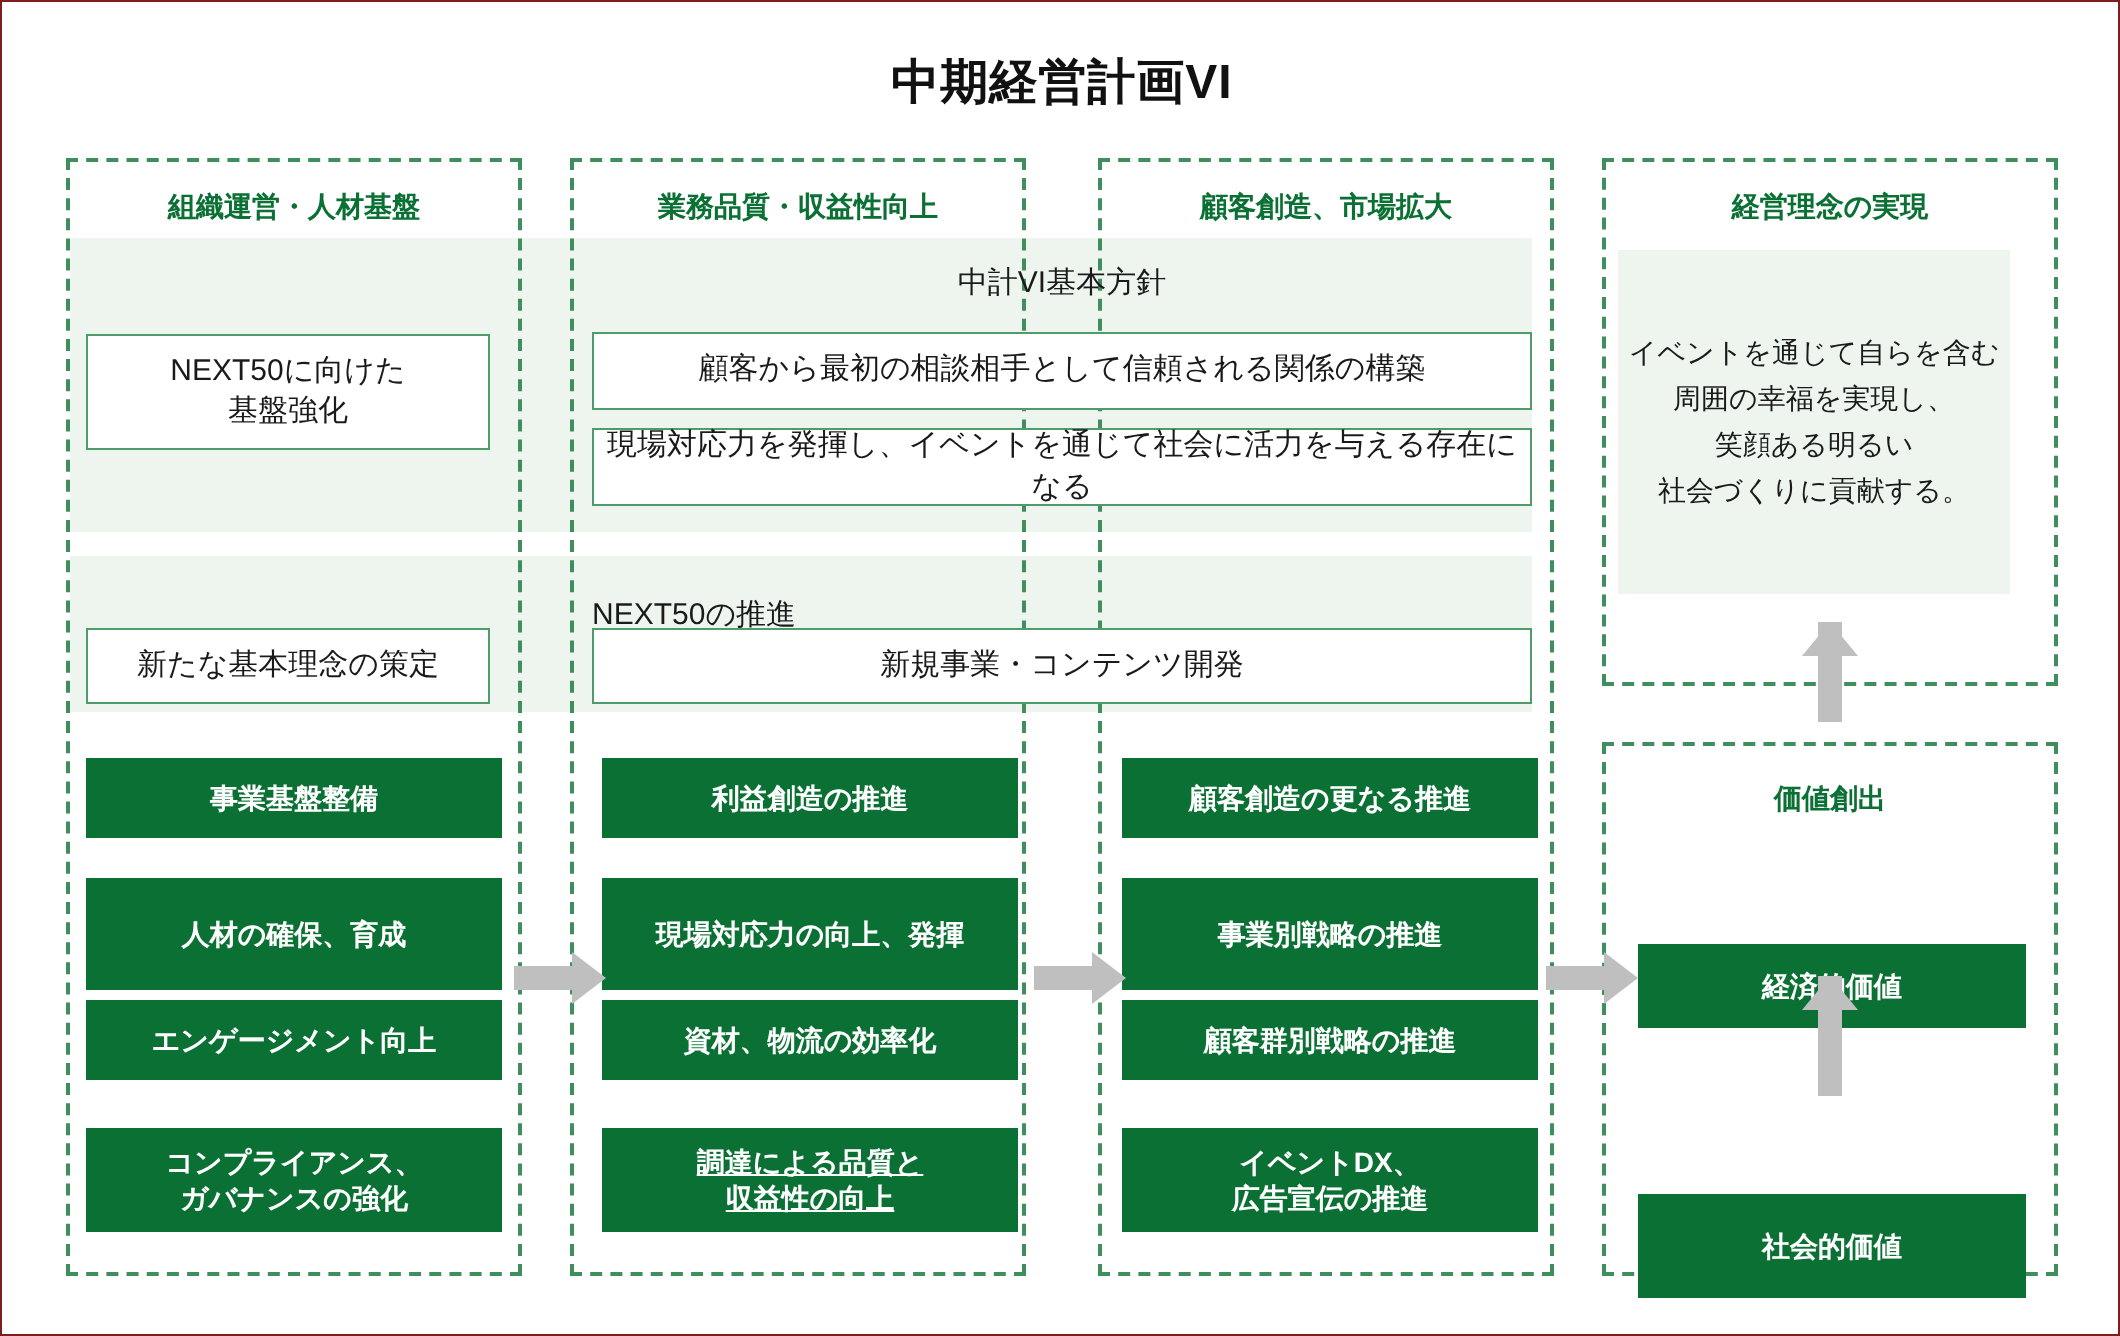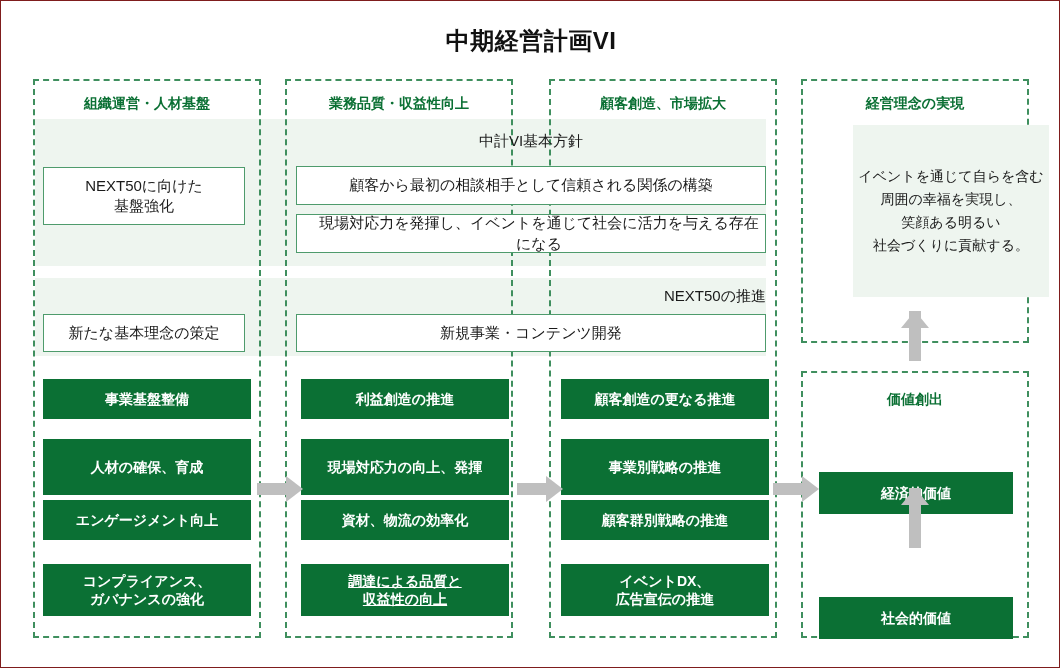--- a/index.html
+++ b/index.html
@@ -68,41 +68,41 @@
 
   
   .band-caption {
     position: absolute;
     font-size: 15px;
     color: #1a1a1a;
     z-index: 3;
     white-space: nowrap;
   }
   #caption-policy { left: 295px; top: 131px; width: 470px; text-align: center; }
-  #caption-next50 { left: 295px; top: 286px; width: 470px; text-align: right; }
+  #caption-next50 { left: 295px; top: 297px; width: 470px; text-align: left; }
 
   
   .wbox {
     position: absolute;
     background: #ffffff;
     border: 1px solid #4e9b6c;
     box-sizing: border-box;
     display: flex;
     align-items: center;
     justify-content: center;
     text-align: center;
     font-size: 15px;
     line-height: 1.35;
     color: #1a1a1a;
     z-index: 3;
   }
   #wbox-next50-base   { left: 42px;  top: 166px; width: 202px; height: 58px; }
   #wbox-new-ideal     { left: 42px;  top: 313px; width: 202px; height: 38px; }
   #wbox-policy-1      { left: 295px; top: 165px; width: 470px; height: 39px; }
-  #wbox-policy-2      { left: 295px; top: 213px; width: 470px; height: 39px; padding-left: 16px; }
+  #wbox-policy-2      { left: 295px; top: 213px; width: 470px; height: 39px; }
   #wbox-new-biz       { left: 295px; top: 313px; width: 470px; height: 38px; }
 
   
   .gbox {
     position: absolute;
     background: #0b7034;
     color: #ffffff;
     box-sizing: border-box;
     display: flex;
     align-items: center;
@@ -121,33 +121,32 @@
   .c3 { left: 560px; width: 208px; }
   
   .c4 { left: 818px; width: 194px; margin-top: 40px; }
 
   .row1 { top: 378px; height: 40px; }
   .row2 { top: 438px; height: 56px; }
   .row3 { top: 499px; height: 40px; }
   .row4 { top: 563px; height: 52px; }
 
   #gbox-economic { top: 431px; height: 42px; }
-  #gbox-social   { top: 556px; height: 42px; }
+  #gbox-social   { top: 556px; height: 52px; }
 
   
   #philosophy {
     position: absolute;
     left: 808px; top: 124px;
     width: 196px; height: 172px;
     background: #eef5ef;
     display: flex;
     align-items: center;
     justify-content: center;
     z-index: 3;
-    margin-left: 44px;
   }
   #philosophy-text {
     font-size: 14px;
     line-height: 1.65;
     text-align: center;
     color: #1a1a1a;
     white-space: pre-line;
   }
 
   #caption-value {

